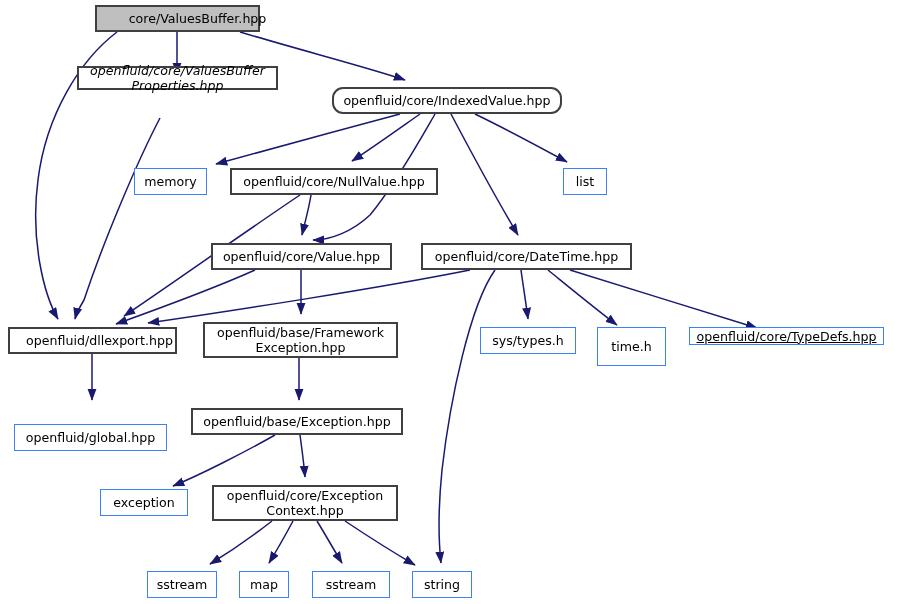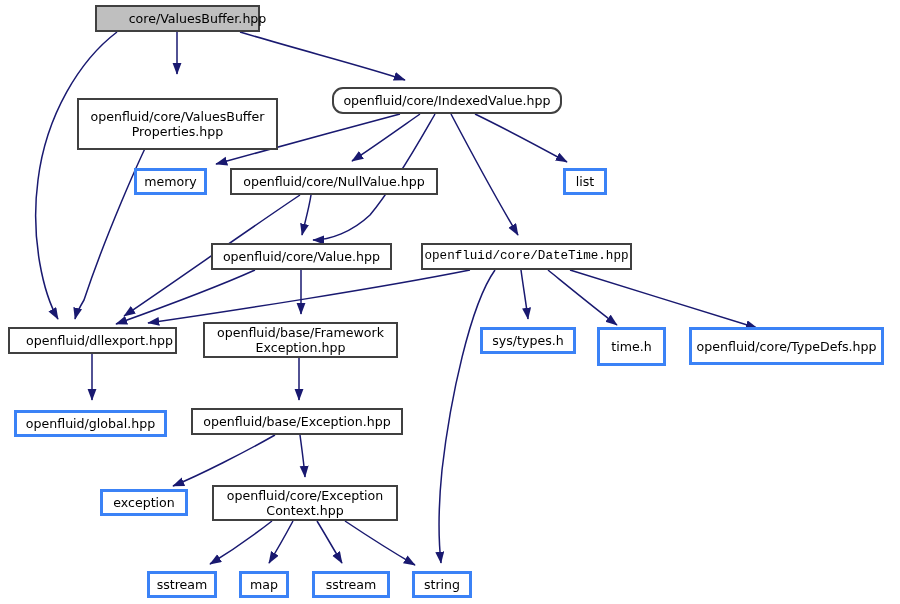--- a/index.html
+++ b/index.html
@@ -26,21 +26,21 @@
     position: absolute;
     box-sizing: border-box;
     display: flex;
     align-items: center;
     justify-content: center;
     text-align: center;
     font-size: 12.6px;
     line-height: 15px;
     color: #000000;
     background: #ffffff;
-    border: 3px solid #3b82f6;
+    border: 1px solid #3b82f6;
     white-space: pre-line;
     letter-spacing: 0px;
     z-index: 2;
   }
   .node.strong {
     border: 2px solid #404040;
   }
   .node.root {
     border: 2px solid #404040;
     background: #bfbfbf;
@@ -82,35 +82,35 @@
         <path d="M300,435 C302,450 304,464 305,477"></path>
         <path d="M272,521 C254,535 228,553 210,564"></path>
         <path d="M293,521 C286,534 277,550 269,563"></path>
         <path d="M317,521 C325,534 334,550 342,563"></path>
         <path d="M345,521 C366,535 396,554 415,565"></path>
       </g>
   </svg>
 
   <div id="node-layer">
       <div class="node root" style="left: 95px; top: 5px; width: 165px; height: 27px; padding-left: 40px;">core/ValuesBuffer.hpp</div>
-      <div class="node strong" style="left: 77px; top: 98px; width: 201px; height: 52px;">openfluid/core/ValuesBuffer
+      <div class="node strong" style="left: 77px; top: 66px; width: 201px; height: 24px; font-style: italic;">openfluid/core/ValuesBuffer
 Properties.hpp</div>
       <div class="node strong" style="left: 332px; top: 87px; width: 230px; height: 27px; border-radius: 11px;">openfluid/core/IndexedValue.hpp</div>
       <div class="node " style="left: 134px; top: 168px; width: 73px; height: 27px;">memory</div>
       <div class="node strong" style="left: 230px; top: 168px; width: 208px; height: 27px;">openfluid/core/NullValue.hpp</div>
       <div class="node " style="left: 563px; top: 168px; width: 44px; height: 27px;">list</div>
       <div class="node strong" style="left: 211px; top: 243px; width: 181px; height: 27px;">openfluid/core/Value.hpp</div>
-      <div class="node strong" style="left: 421px; top: 243px; width: 211px; height: 27px; font-family: Liberation Mono, monospace;">openfluid/core/DateTime.hpp</div>
+      <div class="node strong" style="left: 421px; top: 243px; width: 211px; height: 27px;">openfluid/core/DateTime.hpp</div>
       <div class="node strong" style="left: 8px; top: 327px; width: 169px; height: 27px; padding-left: 14px;">openfluid/dllexport.hpp</div>
       <div class="node strong" style="left: 203px; top: 322px; width: 195px; height: 36px;">openfluid/base/Framework
 Exception.hpp</div>
       <div class="node " style="left: 480px; top: 327px; width: 96px; height: 27px;">sys/types.h</div>
       <div class="node " style="left: 597px; top: 327px; width: 69px; height: 39px;">time.h</div>
-      <div class="node " style="left: 689px; top: 327px; width: 195px; height: 38px;">openfluid/core/TypeDefs.hpp</div>
-      <div class="node " style="left: 14px; top: 410px; width: 153px; height: 27px;">openfluid/global.hpp</div>
+      <div class="node " style="left: 689px; top: 327px; width: 195px; height: 18px; text-decoration: underline;">openfluid/core/TypeDefs.hpp</div>
+      <div class="node " style="left: 14px; top: 424px; width: 153px; height: 27px;">openfluid/global.hpp</div>
       <div class="node strong" style="left: 191px; top: 408px; width: 212px; height: 27px;">openfluid/base/Exception.hpp</div>
       <div class="node " style="left: 100px; top: 489px; width: 88px; height: 27px;">exception</div>
       <div class="node strong" style="left: 212px; top: 485px; width: 186px; height: 36px;">openfluid/core/Exception
 Context.hpp</div>
       <div class="node " style="left: 147px; top: 571px; width: 70px; height: 27px;">sstream</div>
       <div class="node " style="left: 239px; top: 571px; width: 50px; height: 27px;">map</div>
       <div class="node " style="left: 312px; top: 571px; width: 78px; height: 27px;">sstream</div>
       <div class="node " style="left: 412px; top: 571px; width: 60px; height: 27px;">string</div>
     </div>
 

